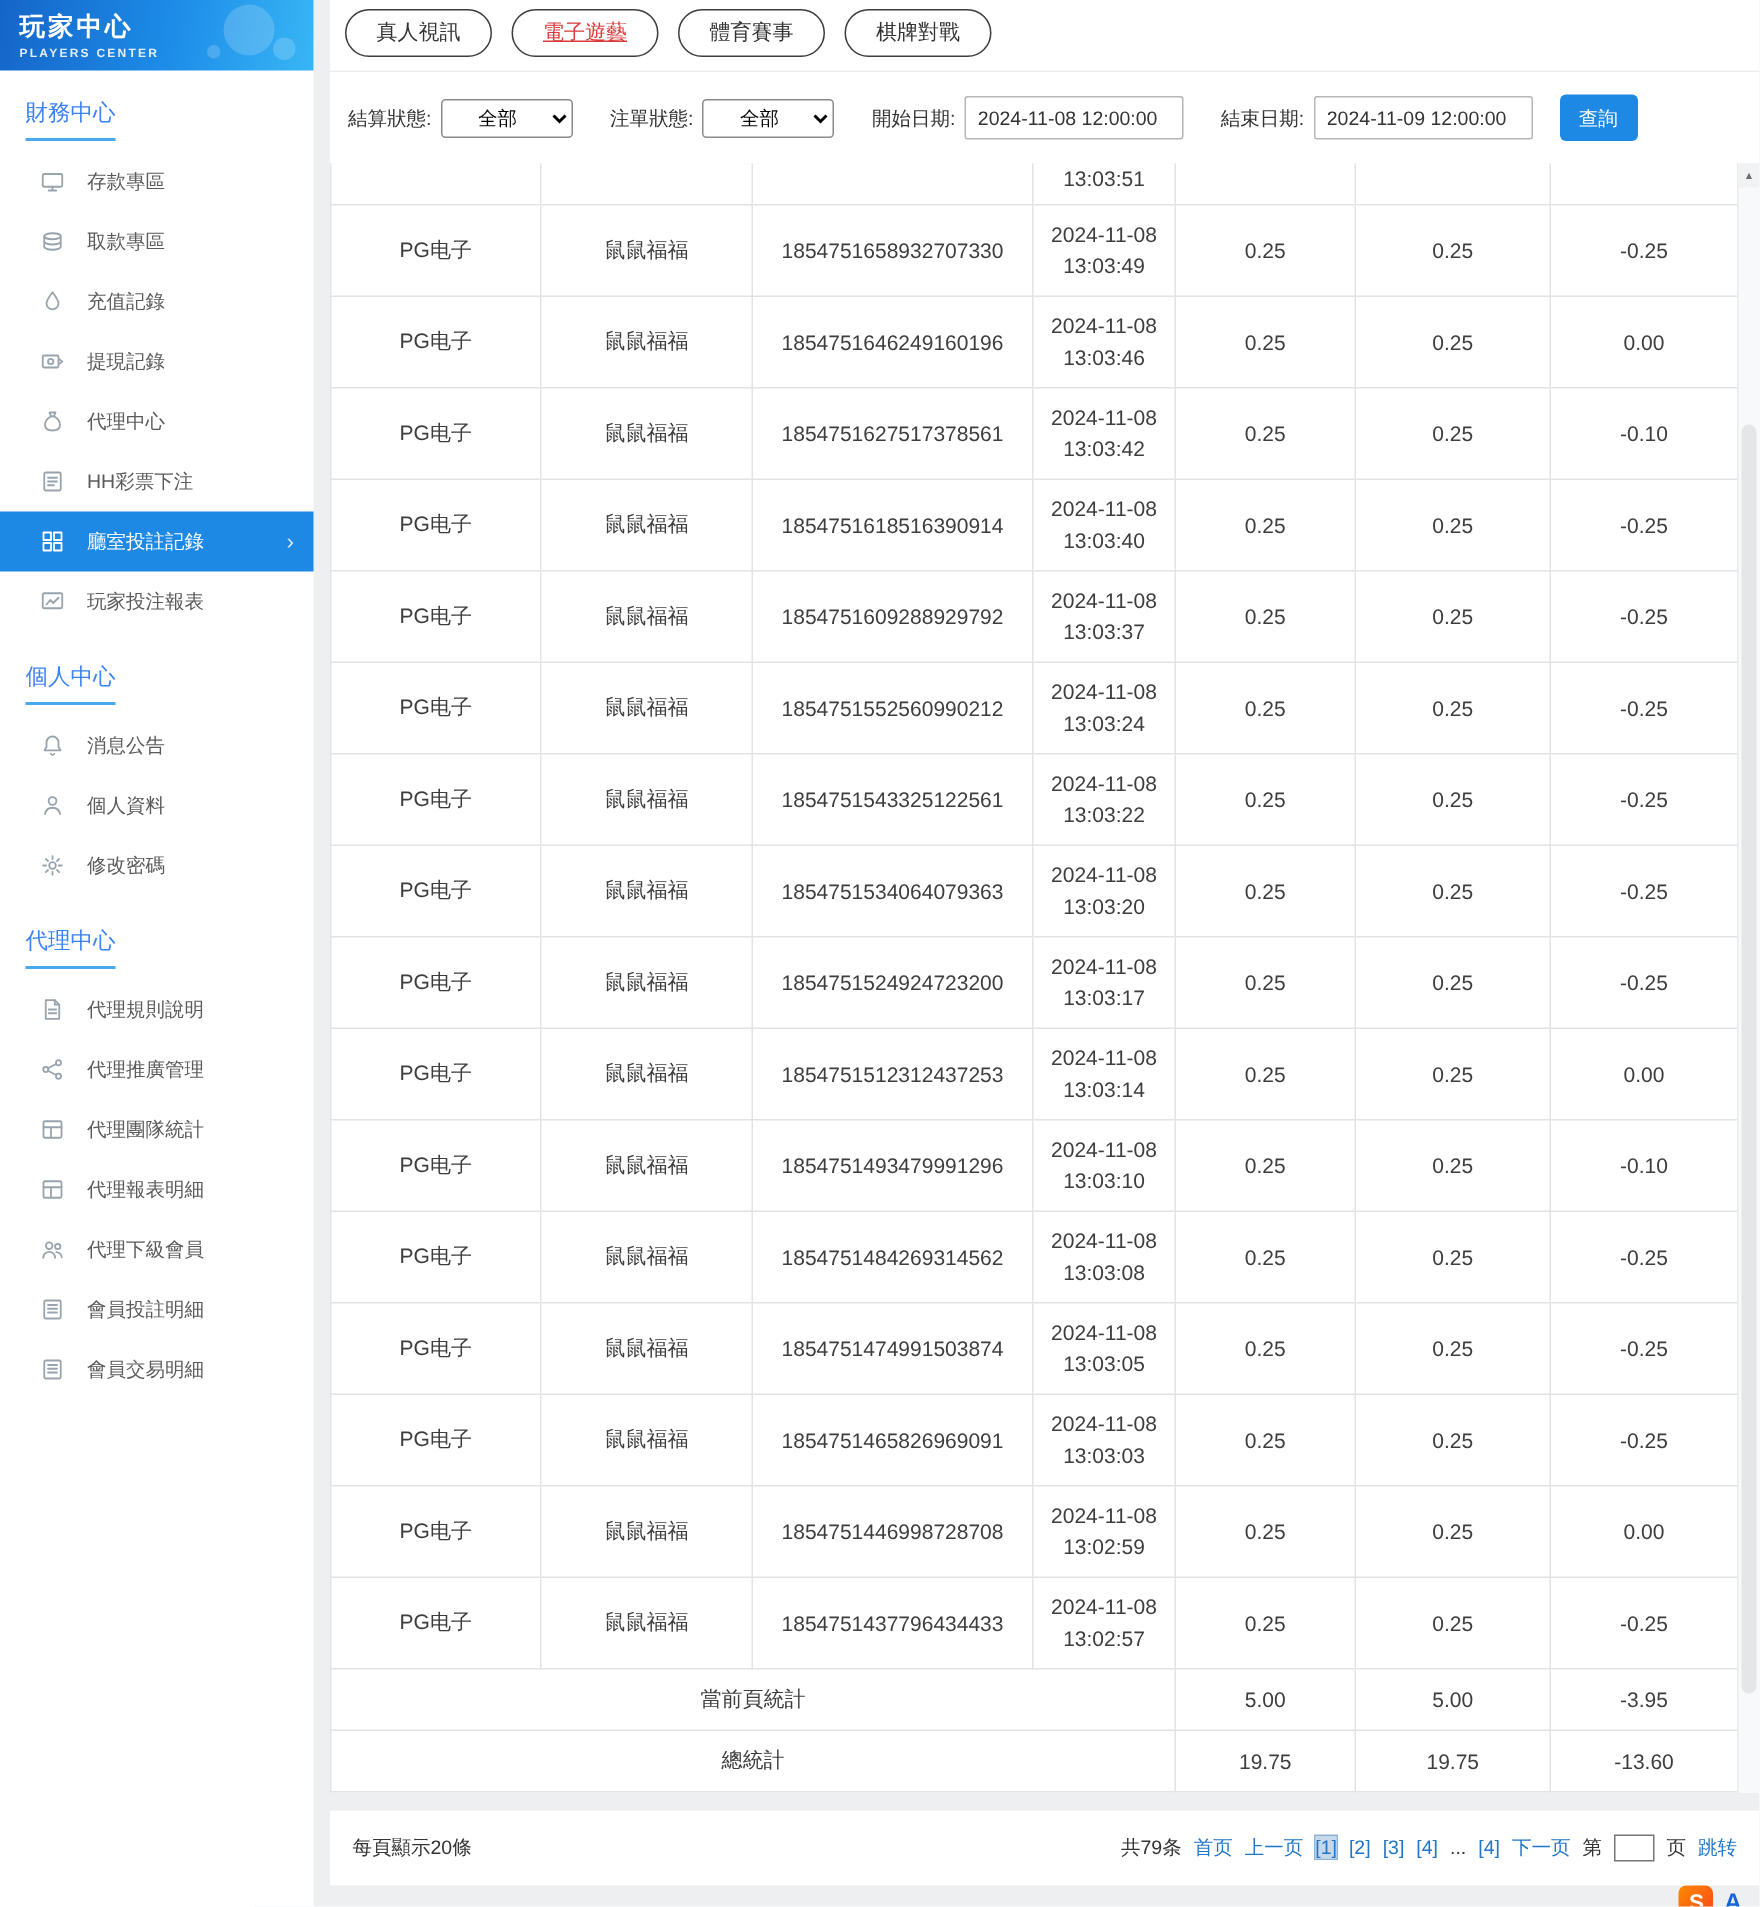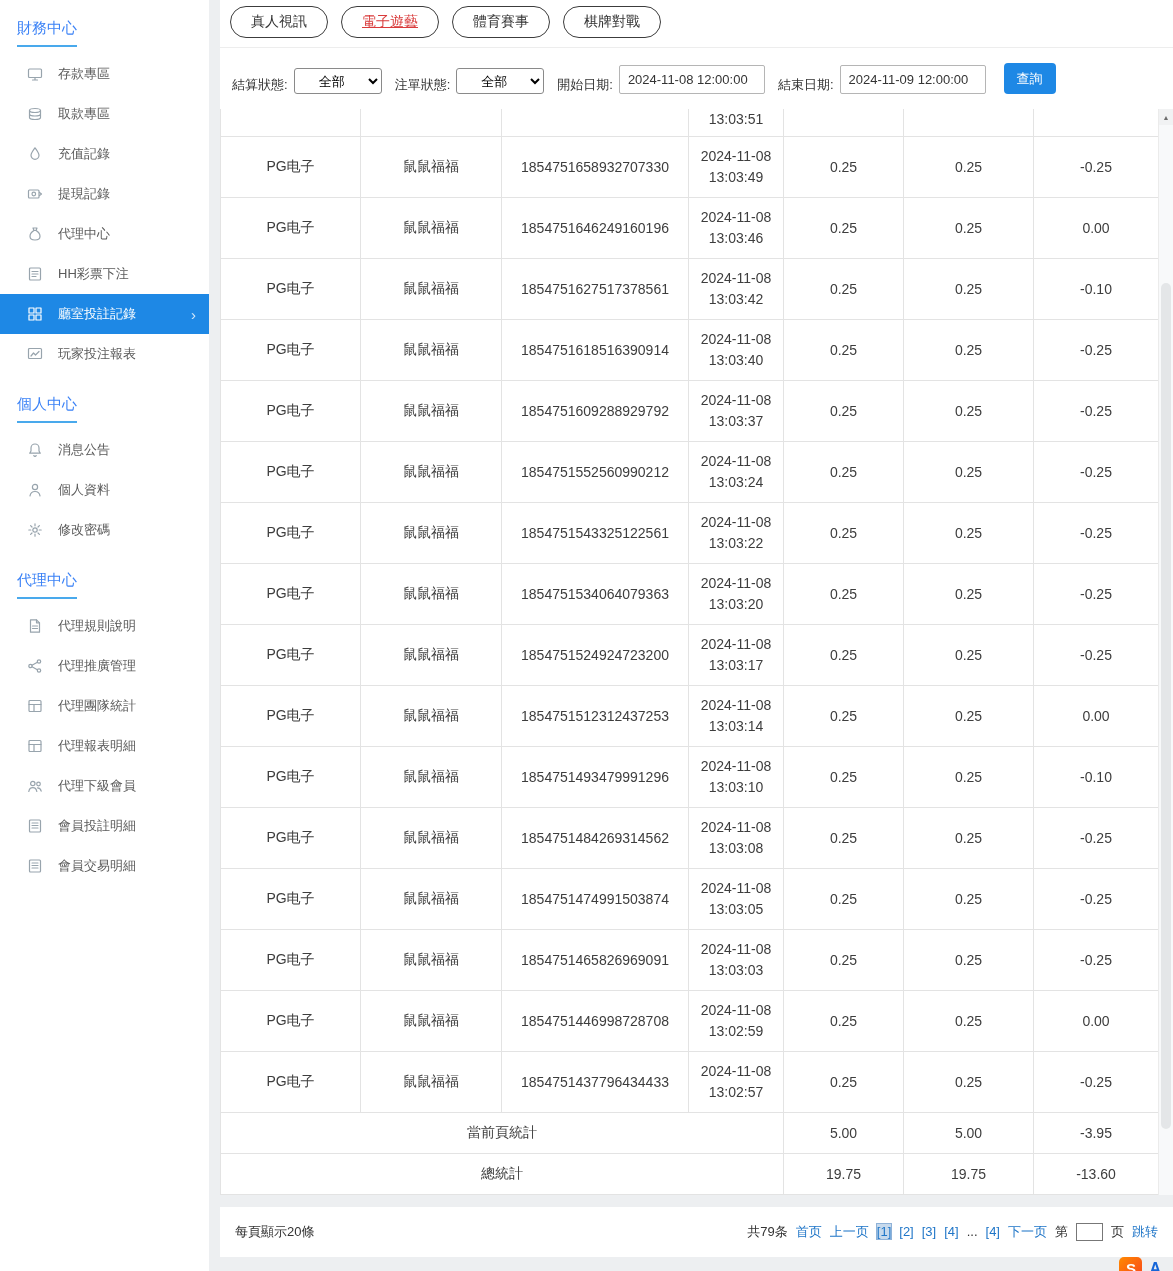--- a/index.html
+++ b/index.html
@@ -23,22 +23,22 @@
   .side-item svg { width:16px; height:16px; stroke:#98a4ad; fill:none; stroke-width:1.2; stroke-linecap:round; stroke-linejoin:round; }
   .side-item.active { background:#1e88e5; color:#fff; }
   .side-item.active svg { stroke:#fff; }
   .side-item .chev { position:absolute; right:13px; color:#d4e8fa; font-size:15px; }
 
   
   .main { position:absolute; left:220px; top:0; width:953px; }
   .tabs-row { padding:6px 10px 9px; border-bottom:1px solid #ededed; display:flex; gap:13px; background:#fff; }
   .tab-btn { border:1px solid #3c3c3c; border-radius:16px; background:#fff; padding:6px 20px; font-size:14px; color:#333; cursor:pointer; font-family:inherit; }
   .tab-btn.active { color:#d93b3b; text-decoration:underline;text-align:center; }
-  .filter-row { display:flex; align-items:flex-end; padding:15px 10px 15px; background:#fff; font-size:13px; color:#333; gap:6px; }
-  .filter-row .lbl { margin-left:7px; }
+  .filter-row { display:flex; align-items:center; padding:15px 10px 15px; background:#fff; font-size:13px; color:#333; gap:6px; }
+  .filter-row .lbl { margin-left:19px; }
   .filter-row .lbl:first-child { margin-left:2px; }
   .filter-select { height:26px; border:1px solid #8a8a8a; border-radius:3px; font-size:13px; font-family:inherit; background:#fff; padding:0 20px; }
   .date-input { height:29px; border:1px solid #b5b5b5; border-radius:2px; font-size:13px; font-family:inherit; padding:0 8px; width:146px; color:#333; }
   .search-btn { background:#1e88e5; color:#fff; border:none; border-radius:4px; height:31px; padding:0 13px; font-size:13px; margin-left:12px; cursor:pointer; font-family:inherit; }
 
   
   .table-outer { background:#fff; position:relative; }
   table.bet-table { border-collapse:collapse; table-layout:fixed; width:938px; }
   .bet-table td { border:1px solid #e3e3e3; text-align:center; font-size:14px; color:#3d3d3d; padding:0; overflow:hidden; }
   .bet-table tr.data-row { height:61px; }
@@ -62,20 +62,27 @@
 
   
   .ime { position:absolute; right:12px; bottom:-9px; display:flex; align-items:flex-start; gap:7px; }
   .ime-s { width:23px; height:23px; border-radius:5px; background:linear-gradient(135deg,#ff8a00,#f8431d); color:#fff; font-weight:bold; font-size:15px; display:flex; align-items:center; justify-content:center; }
   .ime-a { color:#1565d8; font-weight:bold; font-size:16px; padding-top:3px; }
 </style>
 </head>
 <body>
 
 <div class="sidebar">
+  <div class="side-header">
+    <div class="side-title">玩家中心</div>
+    <div class="side-sub">PLAYERS CENTER</div>
+    <span class="deco deco1"></span>
+    <span class="deco deco2"></span>
+    <span class="deco deco3"></span>
+  </div>
   <nav>
       <div class="section-title"><span>財務中心</span></div>
       <div class="side-list">
         <div class="side-item">
           <span class="ic"><svg viewBox="0 0 16 16">
               <rect x="1.5" y="3" width="13" height="8.5" rx="1"></rect>
               <path d="M5.5 14h5M8 11.5V14"></path>
             </svg></span>
           <span>存款專區</span>
         </div>

